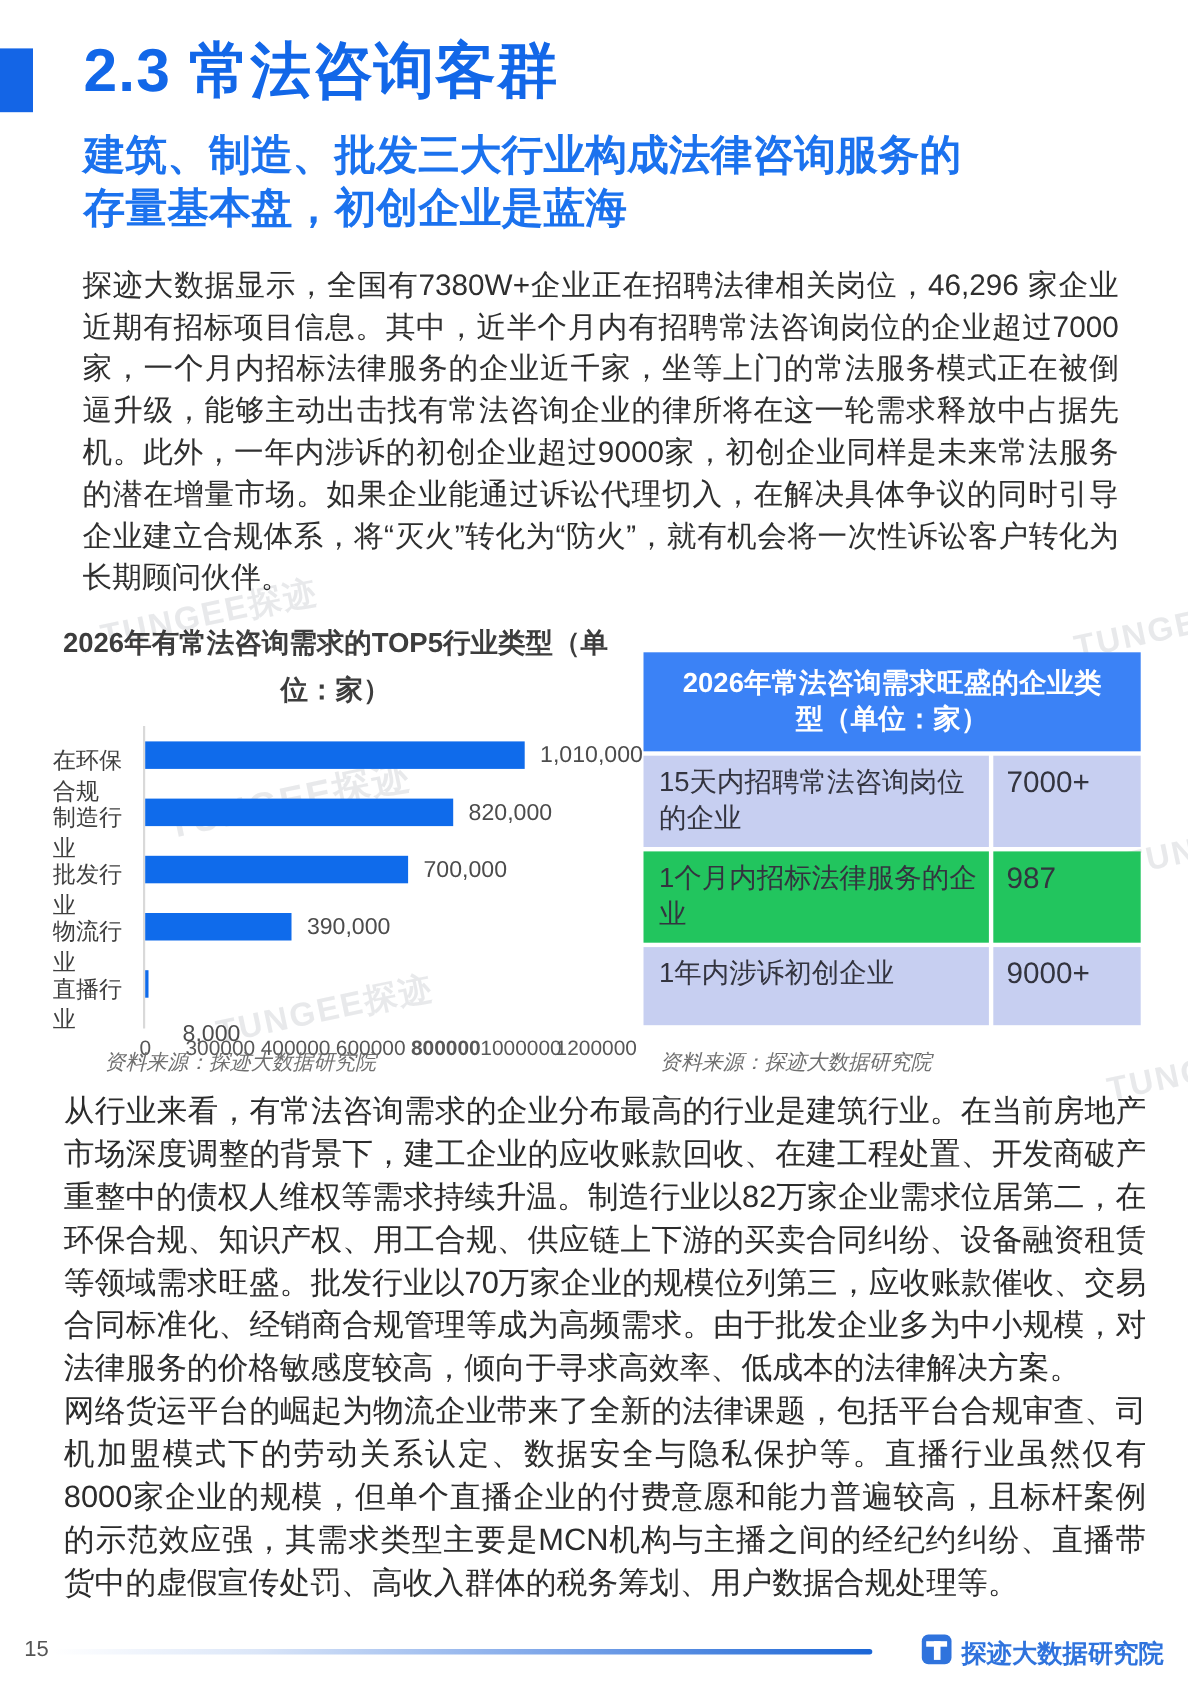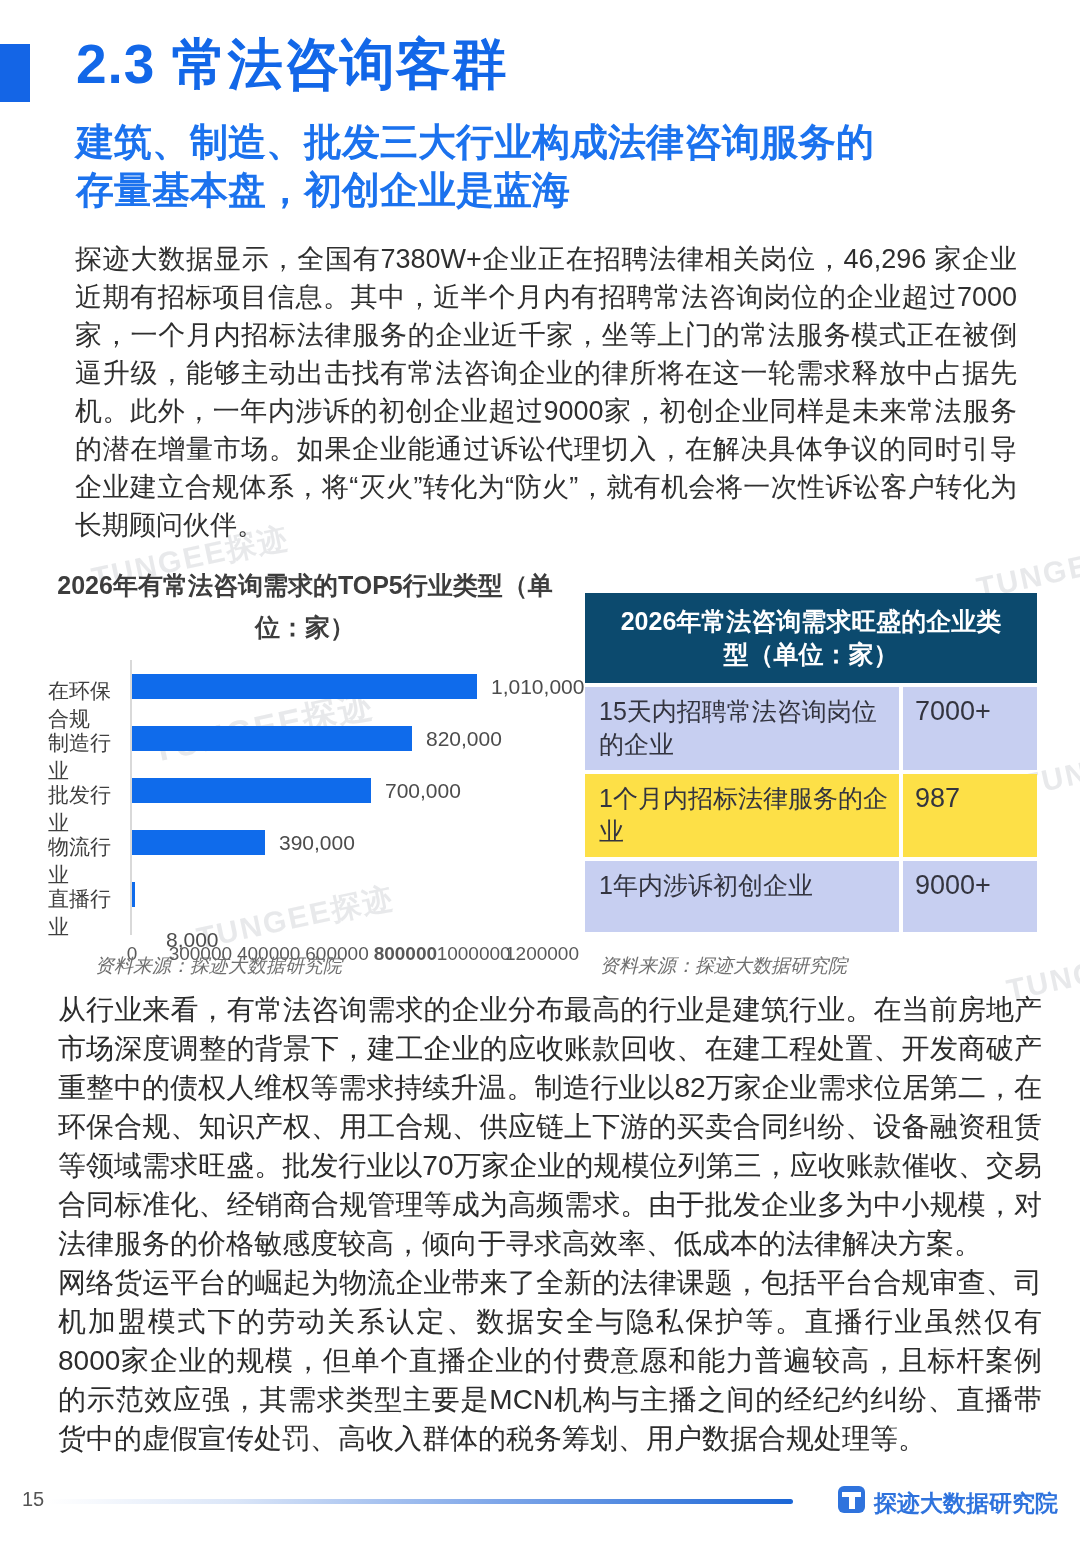--- a/index.html
+++ b/index.html
@@ -26,25 +26,25 @@
   .bar-plot{position:absolute;left:85px;top:100px;width:420px;height:275px;border-left:2px solid #d9d9d9;}
   .bar-row{position:absolute;left:0;right:0;height:52px;}
   .bar-cat{position:absolute;left:-84px;top:15px;width:80px;font-size:21px;color:#3f3f3f;}
   .bar{position:absolute;left:0;top:12px;height:25px;}
   .bar-val{position:absolute;top:12px;line-height:25px;font-size:21px;color:#4c4c4c;white-space:nowrap;}
   .x-tick{position:absolute;top:283px;transform:translateX(-50%);font-size:19px;color:#585858;white-space:nowrap;}
   .chart-source{position:absolute;left:50px;top:393px;font-size:19px;font-style:italic;color:#6f6f6f;}
 
   
   .info-table{position:absolute;left:585px;top:593px;width:452px;}
-  .t-header{background:#0c4a6e;color:#ffffff;font-size:25px;line-height:33px;font-weight:bold;
+  .t-header{background:#3b82f6;color:#ffffff;font-size:25px;line-height:33px;font-weight:bold;
             text-align:center;padding:12px 24px;margin-bottom:4px;}
   .t-row{display:flex;margin-bottom:4px;min-height:71px;}
   .t-row.dark>div{background:#c7cff1;}
-  .t-row.light>div{background:#fde047;}
+  .t-row.light>div{background:#22c55e;}
   .t-label{flex:1;margin-right:4px;padding:8px 10px 9px 14px;font-size:25px;line-height:33px;color:#33343f;}
   .t-value{width:116px;padding:8px 6px 8px 12px;font-size:27px;line-height:33px;color:#33343f;}
   .table-source{position:absolute;left:600px;top:953px;font-size:19px;font-style:italic;color:#6f6f6f;}
 
   
   .page-num{position:absolute;left:22px;top:1488px;font-size:20px;color:#555555;}
   .footer-line{position:absolute;left:48px;top:1499px;width:745px;height:5px;border-radius:3px;
                background:linear-gradient(90deg,rgba(255,255,255,0),#dbe6f8 25%,#7fa7e9 60%,#1b66d6 100%);}
   .footer-logo{position:absolute;left:838px;top:1486px;width:27px;height:27px;background:#2f73dd;border-radius:6px;}
   .footer-logo .h-bar{position:absolute;left:15%;top:22%;width:70%;height:20%;background:#ffffff;}

